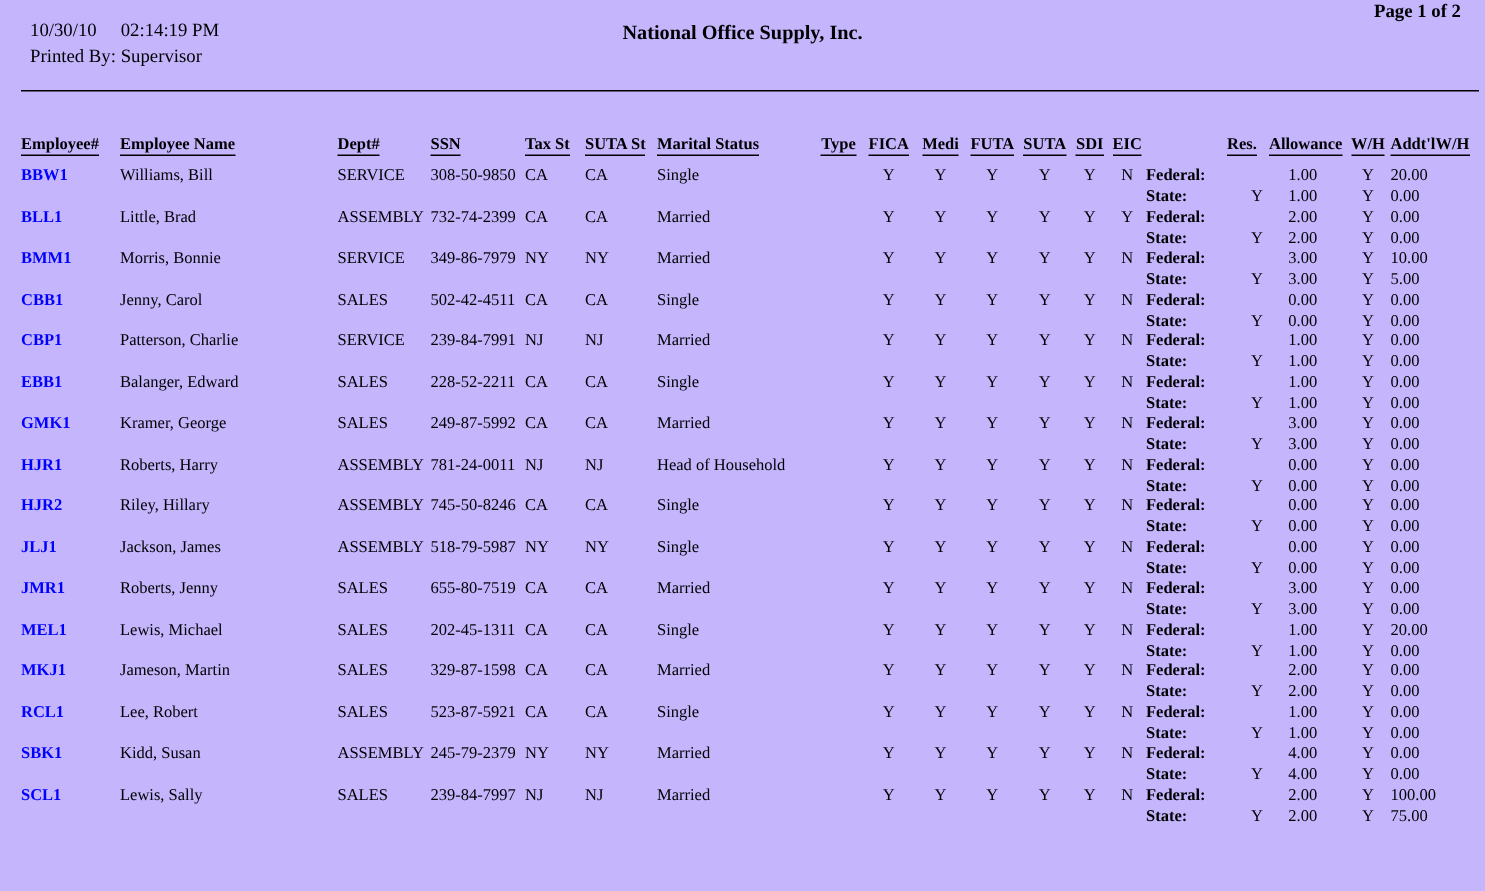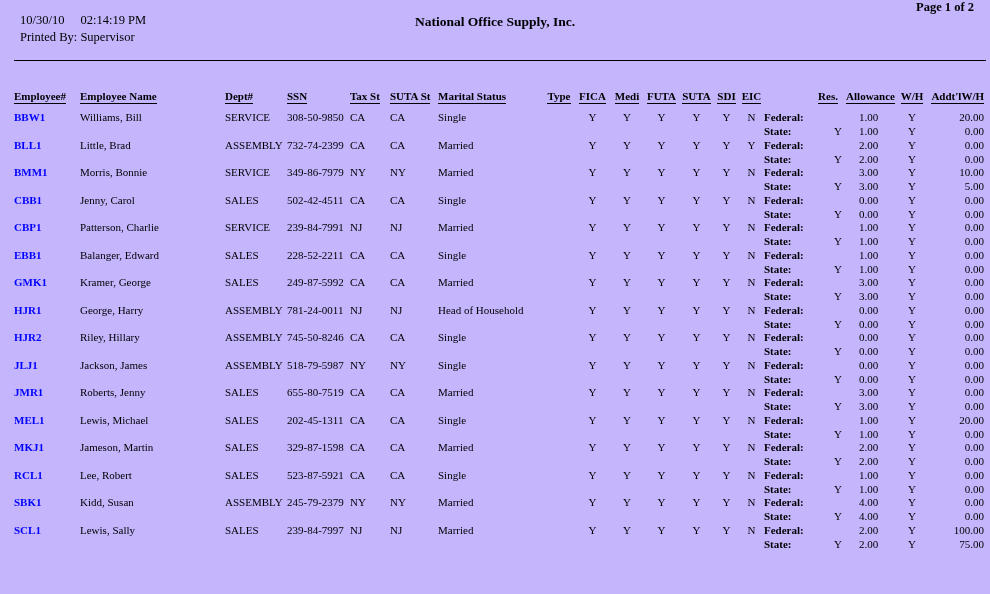--- a/index.html
+++ b/index.html
@@ -16,21 +16,21 @@
 
   table { position:absolute; left:14px; top:84px; width:972px; border-collapse:collapse;
           table-layout:fixed; font-size:11px; }
   th { font-weight:bold; text-align:left; vertical-align:top; padding:6px 0 0 0; height:27px;
        font-size:11px; white-space:nowrap; overflow:visible; }
   th .u { border-bottom:1px solid #000; padding-bottom:1px; }
   td { padding:0; height:13.75px; line-height:13px; white-space:nowrap; overflow:hidden;
        vertical-align:middle; font-size:11px; }
   .ctr  { text-align:center; }
   .rgt  { text-align:center; padding-right:6px; }
-  .rgt2 { text-align:right; padding-right:2px; }
+  .rgt2 { text-align:left; padding-right:2px; }
   .resv { text-align:right; padding-right:4px; }
   .resh { padding-left:2px;text-align:center; }
   .fsl  { text-align:left; padding-right:5px; font-weight:bold; }
   .col-id { color:var(--link, #0000ff); font-weight:bold; }
 
   .footer { position:absolute; left:20px; top:563px; font-style:italic; font-size:11.5px;margin-top:48px; }
 </style>
 </head>
 <body>
 
@@ -385,21 +385,21 @@
           <td class="ctr"></td>
           <td class="ctr"></td>
           <td class="fsl">State:</td>
           <td class="resv">Y</td>
           <td class="rgt">3.00</td>
           <td class="ctr">Y</td>
           <td class="rgt2">0.00</td>
         </tr>
         <tr>
           <td class="col-id">HJR1</td>
-          <td>George, Harry</td>
+          <td>Roberts, Harry</td>
           <td>ASSEMBLY</td>
           <td>781-24-0011</td>
           <td>NJ</td>
           <td>NJ</td>
           <td>Head of Household</td>
           <td class="ctr"></td>
           <td class="ctr">Y</td>
           <td class="ctr">Y</td>
           <td class="ctr">Y</td>
           <td class="ctr">Y</td>

